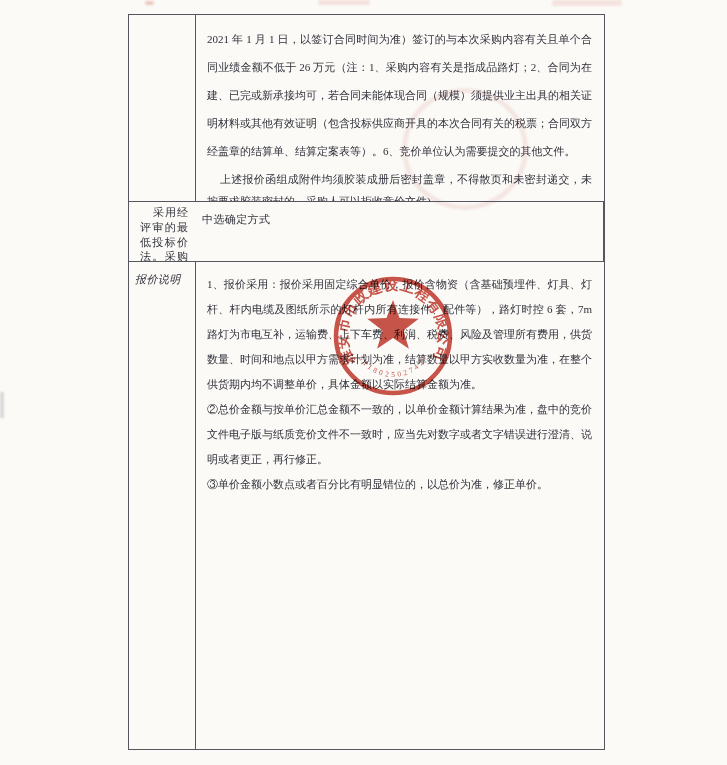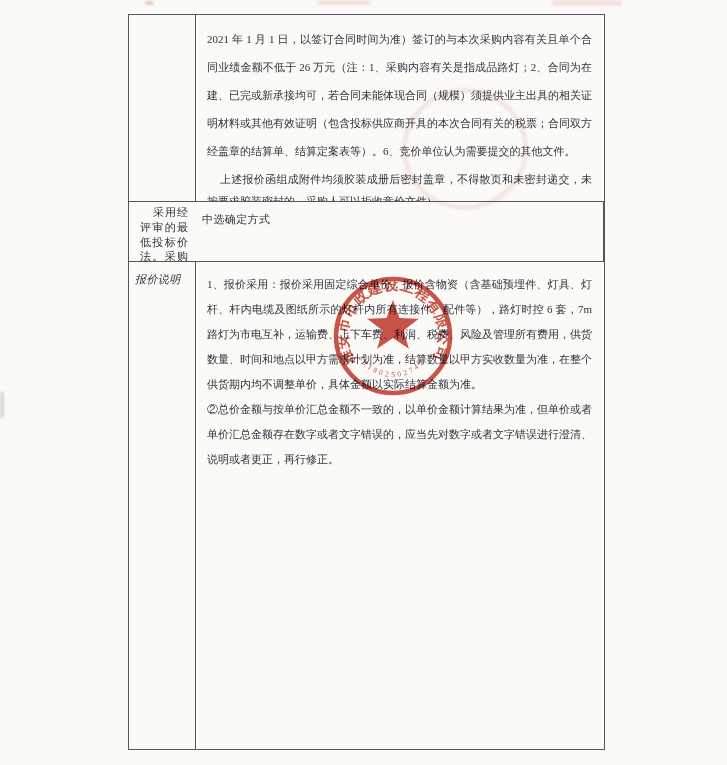--- a/index.html
+++ b/index.html
@@ -86,21 +86,22 @@
     </div>
     <div class="cell label-cell hline">
       <div class="lbl">中选确定方式</div>
     </div>
 
     <div class="cell label-cell">
       <div class="lbl lbl-r3">报价说明</div>
     </div>
     <div class="cell content-cell r3">
       <p>1、报价采用：报价采用固定综合单价，报价含物资（含基础预埋件、灯具、灯杆、杆内电缆及图纸所示的灯杆内所有连接件、配件等），路灯时控 6 套，7m 路灯为市电互补，运输费、上下车费、利润、税费、风险及管理所有费用，供货数量、时间和地点以甲方需求计划为准，结算数量以甲方实收数量为准，在整个供货期内均不调整单价，具体金额以实际结算金额为准。</p>
-      <p>②总价金额与按单价汇总金额不一致的，以单价金额计算结果为准，但单价或者单价汇总金额存在数字或者文字错误的，应当先对数字或者文字错误进行澄清、说明或者更正，再行修正。</p>
+      <p>②总价金额与按单价汇总金额不一致的，以单价金额计算结果为准，盘中的竞价文件电子版与纸质竞价文件不一致时，应当先对数字或者文字错误进行澄清、说明或者更正，再行修正。</p>
+      <p>③单价金额小数点或者百分比有明显错位的，以总价为准，修正单价。</p>
     </div>
 
   </div>
 
   <svg class="seal" viewBox="0 0 150 150">
     <defs>
       <path id="arcTop" d="M 38.3,102.7 A 46,46 0 1 1 111.7,102.7" fill="none"></path>
       <path id="arcBot" d="M 39.5,95.5 A 41,41 0 0 0 110.5,95.5" fill="none"></path>
     </defs>
     <circle cx="75" cy="75" r="57" fill="none" stroke="#c23b30" stroke-width="4.5"></circle>

